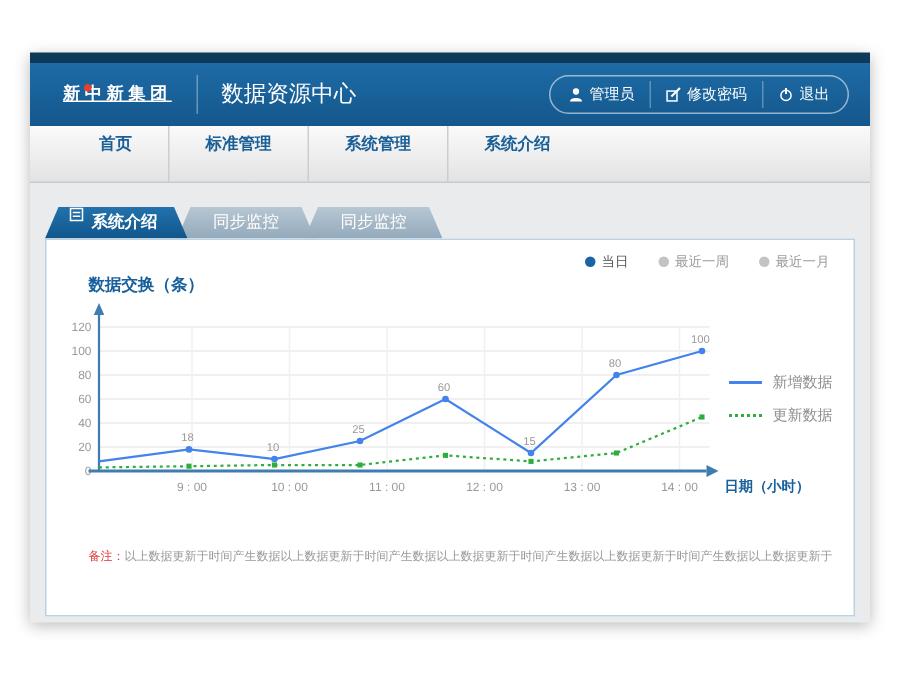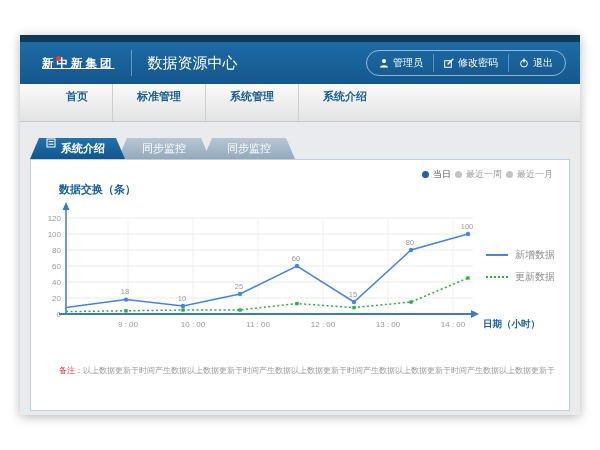--- a/index.html
+++ b/index.html
@@ -47,21 +47,21 @@
   .tab.inactive { background:linear-gradient(#b7c7d3,#93a9bb); padding:0 24px;
                   margin-left:-7px; }
   .tab.inactive.t1 { z-index:2; }
   .tab.inactive.t2 { z-index:1; }
   .ticon { width:10px; height:10px; display:block; }
 
   .panel { margin:0 10px; height:252px; background:#ffffff;
            border:1px solid #b9d2e4; position:relative; }
 
   
-  .filters { position:absolute; top:8px; right:16px; display:flex; gap:4px; }
+  .filters { position:absolute; top:8px; right:16px; display:flex; gap:20px; }
   .radio-opt { display:flex; align-items:center; gap:4px; font-size:9px; color:#9a9a9a;
                cursor:pointer; }
   .radio-dot { width:7px; height:7px; border-radius:50%; background:#c3c3c3; }
   .radio-opt.selected .radio-dot { background:#1b62a6; }
   .radio-opt.selected .radio-label { color:#555; }
 
   .ylabel { position:absolute; top:22px; left:28px; font-size:11px; font-weight:bold;
             color:#17609c; }
   .chart-wrap { position:absolute; top:37px; left:6px; }
 

